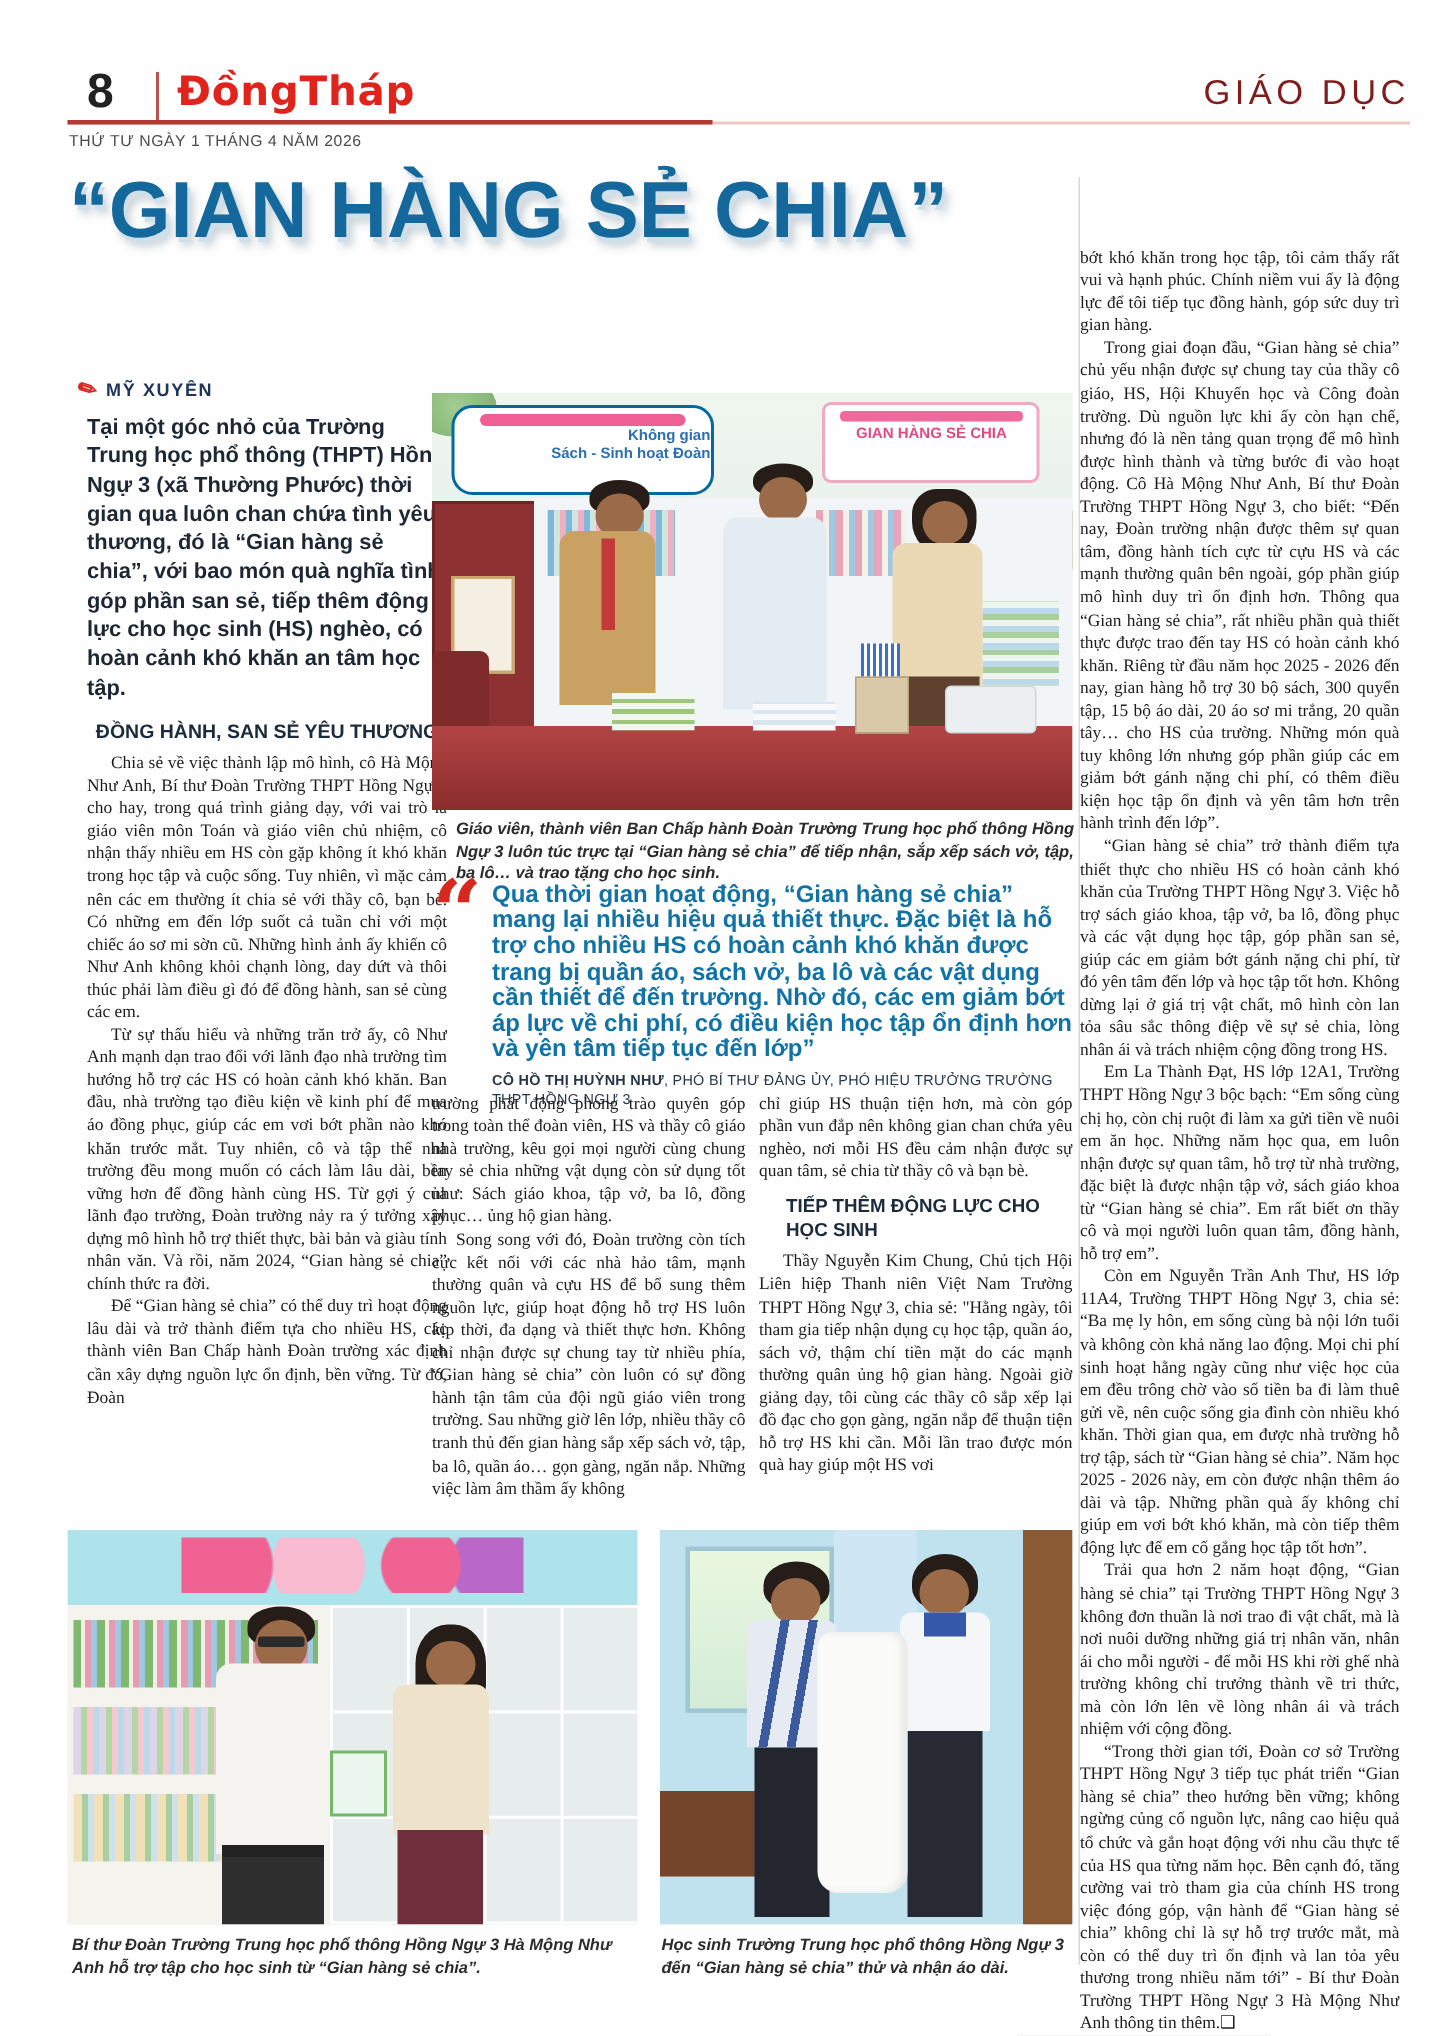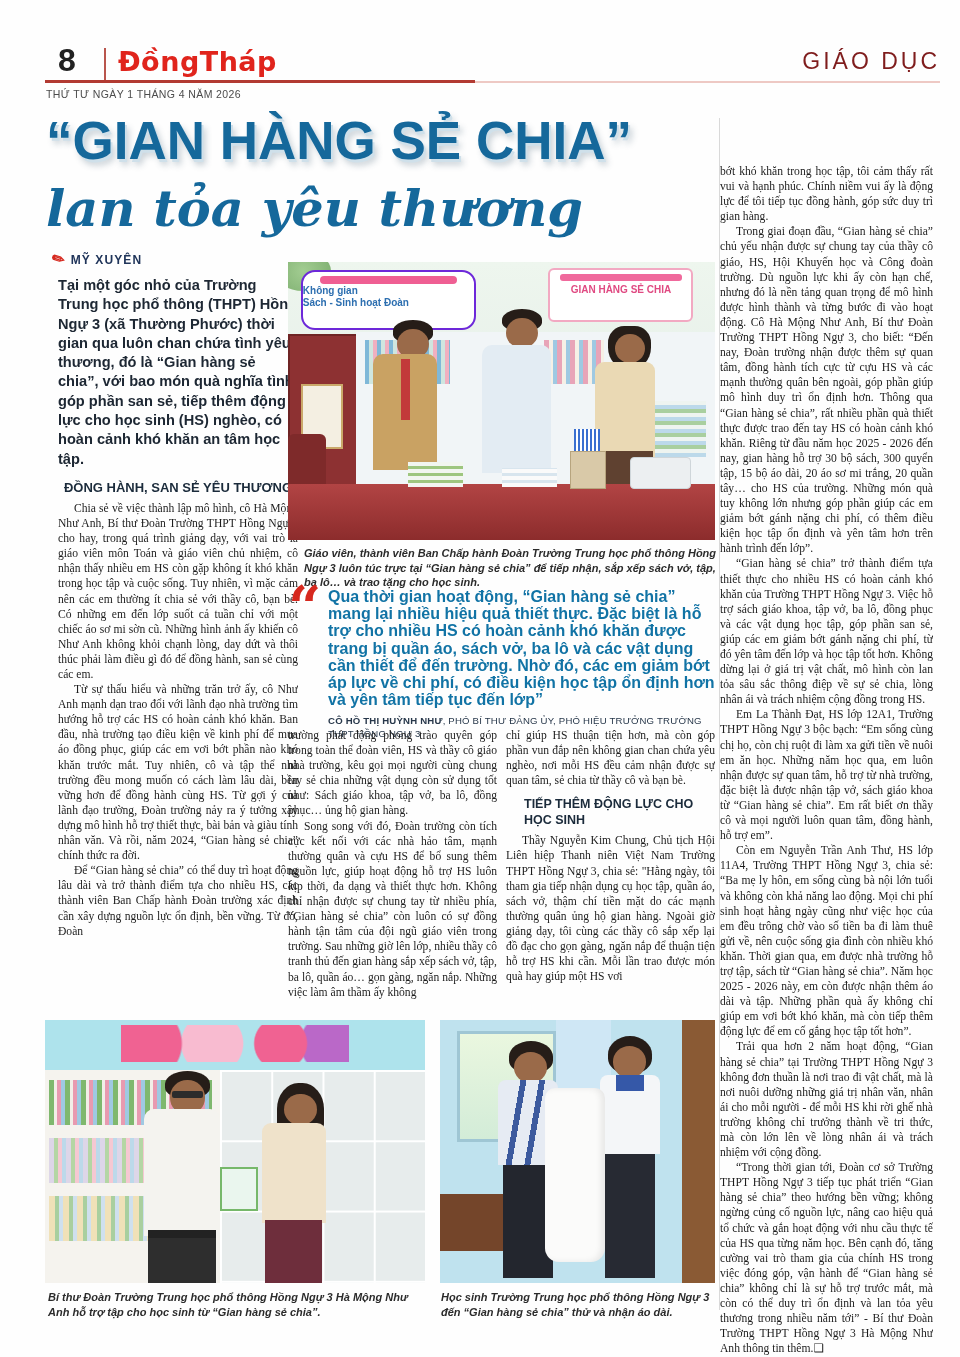--- a/index.html
+++ b/index.html
@@ -57,22 +57,22 @@
         margin-top:7px;letter-spacing:.2px;}
   
   .photo{overflow:hidden;background:#e8f2ea;}
   .photo *{position:absolute;}
   #photo1{left:288px;top:262px;width:427px;height:278px;}
   #photo2{left:45px;top:1020px;width:380px;height:263px;}
   #photo3{left:440px;top:1020px;width:275px;height:263px;}
   
   .p1-wall{left:0;top:0;width:100%;height:100%;background:linear-gradient(#eef6ee 0%,#e6efe9 55%,#dfe9e4 100%);}
   .p1-leaf{width:56px;height:40px;background:radial-gradient(circle,#8fc27a,#5f9b4e);border-radius:50%;opacity:.8;}
-  .p1-banner-l{left:3%;top:3%;width:40%;height:56px;background:#fff;border:2px solid #6d28d9;border-radius:14px;
-        text-align:left;font-family:"Liberation Sans",sans-serif;}
+  .p1-banner-l{left:3%;top:3%;width:40%;height:56px;background:#fff;border:2px solid #0369a1;border-radius:14px;
+        text-align:right;font-family:"Liberation Sans",sans-serif;}
   .p1-banner-l .strip{position:static;display:block;margin:4px auto 1px;width:80%;height:8px;background:#ef5f93;border-radius:4px;}
   .p1-banner-l .t1{position:static;display:block;font-size:10px;font-weight:bold;color:#2d6fb0;line-height:12px;}
   .p1-banner-l .t2{position:static;display:block;font-size:10px;font-weight:bold;color:#2d6fb0;line-height:12px;}
   .p1-banner-r{left:61%;top:2%;width:33%;height:50px;background:#fff;border:2px solid #f2a9c2;border-radius:6px;
         text-align:center;font-family:"Liberation Sans",sans-serif;}
   .p1-banner-r .strip{position:static;display:block;margin:4px auto 3px;width:86%;height:7px;background:#f0699c;border-radius:3px;}
   .p1-banner-r .t1{position:static;display:block;font-size:10px;font-weight:bold;color:#e04a82;line-height:12px;}
   .p1-cabinet{left:0;top:26%;width:16%;height:54%;background:#8d3132;border:2px solid #6e2424;}
   .p1-portrait{left:3%;top:44%;width:9%;height:22%;background:#f4efe2;border:2px solid #caa96a;}
   .p1-shelf{left:16%;top:25%;width:84%;height:56%;background:#f1f5f7;}
@@ -143,21 +143,20 @@
 
   <div class="abs" id="hdr-num">8</div>
   <div class="abs" id="hdr-div"></div>
   <div class="abs" id="logo">ĐồngTháp</div>
   <div class="abs" id="hdr-rule"></div>
   <div class="abs" id="hdr-rule-dark"></div>
   <div class="abs" id="hdr-date">THỨ TƯ NGÀY 1 THÁNG 4 NĂM 2026</div>
   <div class="abs" id="hdr-section">GIÁO DỤC</div>
 
   <div class="abs" id="headline-main">“GIAN HÀNG SẺ CHIA”</div>
-  <div class="abs" id="headline-sub">lan tỏa yêu thương</div>
   <div class="abs" id="byline">
     <span class="pen">✎</span><span>MỸ XUYÊN</span>
   </div>
 
   <div class="abs bodycol" id="col1">
     <p class="lead">Tại một góc nhỏ của Trường Trung học phổ thông (THPT) Hồng Ngự 3 (xã Thường Phước) thời gian qua luôn chan chứa tình yêu thương, đó là “Gian hàng sẻ chia”, với bao món quà nghĩa tình góp phần san sẻ, tiếp thêm động lực cho học sinh (HS) nghèo, có hoàn cảnh khó khăn an tâm học tập.</p>
     <p class="subhead">ĐỒNG HÀNH, SAN SẺ YÊU THƯƠNG</p>
     <p>Chia sẻ về việc thành lập mô hình, cô Hà Mộng Như Anh, Bí thư Đoàn Trường THPT Hồng Ngự 3 cho hay, trong quá trình giảng dạy, với vai trò là giáo viên môn Toán và giáo viên chủ nhiệm, cô nhận thấy nhiều em HS còn gặp không ít khó khăn trong học tập và cuộc sống. Tuy nhiên, vì mặc cảm nên các em thường ít chia sẻ với thầy cô, bạn bè. Có những em đến lớp suốt cả tuần chỉ với một chiếc áo sơ mi sờn cũ. Những hình ảnh ấy khiến cô Như Anh không khỏi chạnh lòng, day dứt và thôi thúc phải làm điều gì đó để đồng hành, san sẻ cùng các em.</p>
     <p>Từ sự thấu hiểu và những trăn trở ấy, cô Như Anh mạnh dạn trao đổi với lãnh đạo nhà trường tìm hướng hỗ trợ các HS có hoàn cảnh khó khăn. Ban đầu, nhà trường tạo điều kiện về kinh phí để mua áo đồng phục, giúp các em vơi bớt phần nào khó khăn trước mắt. Tuy nhiên, cô và tập thể nhà trường đều mong muốn có cách làm lâu dài, bền vững hơn để đồng hành cùng HS. Từ gợi ý của lãnh đạo trường, Đoàn trường nảy ra ý tưởng xây dựng mô hình hỗ trợ thiết thực, bài bản và giàu tính nhân văn. Và rồi, năm 2024, “Gian hàng sẻ chia” chính thức ra đời.</p>
     <p>Để “Gian hàng sẻ chia” có thể duy trì hoạt động lâu dài và trở thành điểm tựa cho nhiều HS, các thành viên Ban Chấp hành Đoàn trường xác định cần xây dựng nguồn lực ổn định, bền vững. Từ đó, Đoàn</p>

